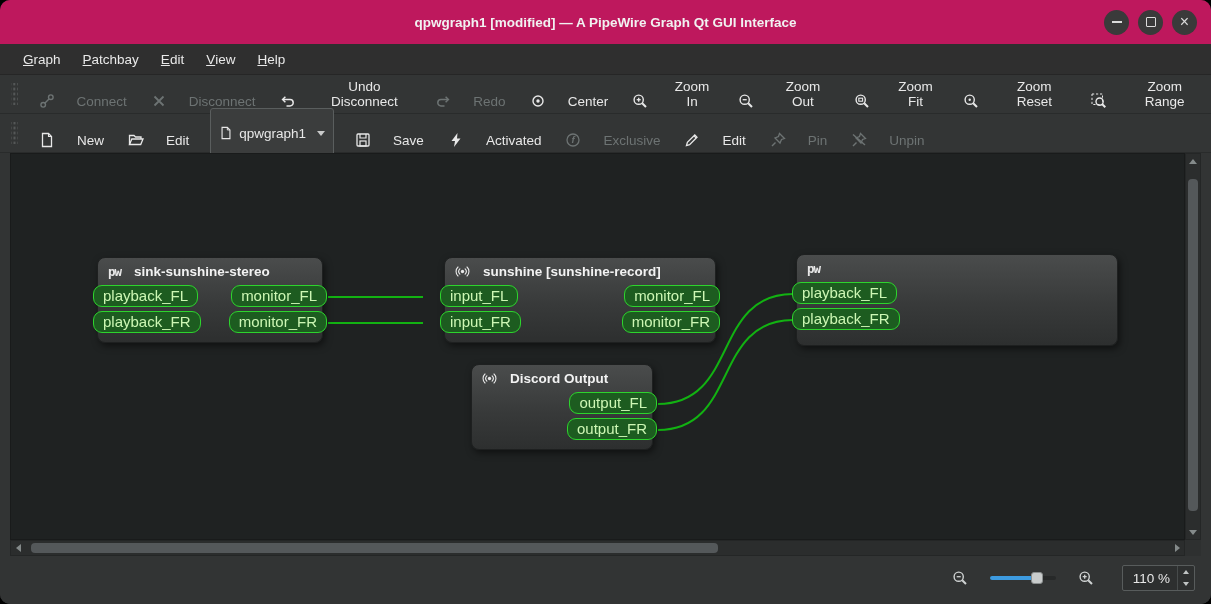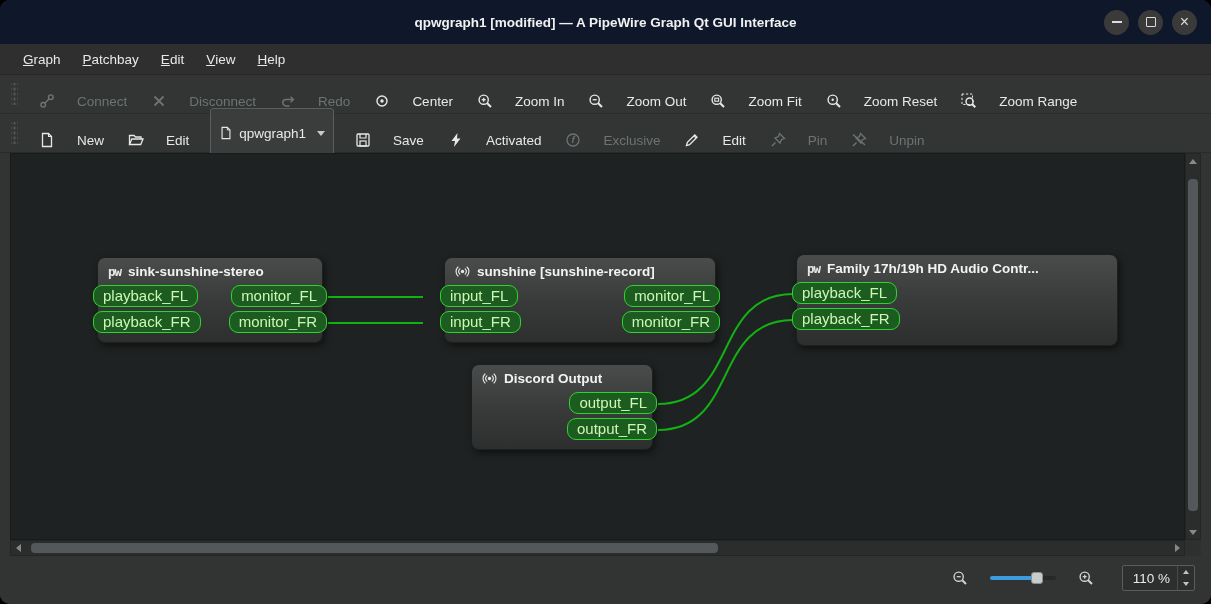--- a/index.html
+++ b/index.html
@@ -1,20 +1,20 @@
 <!DOCTYPE html>
 <html><head>
 <meta charset="utf-8">
 <style>
   html,body{margin:0;padding:0;background:#000;}
   body{width:1211px;height:604px;overflow:hidden;font-family:"Liberation Sans",sans-serif;-webkit-font-smoothing:antialiased;}
   .window{width:1211px;height:604px;border-radius:10px;overflow:hidden;display:flex;flex-direction:column;background:#323434;}
 
   
-  .titlebar{height:44px;background:#0f172a;display:flex;align-items:center;position:relative;flex:none;}
+  .titlebar{height:44px;background:#be185d;display:flex;align-items:center;position:relative;flex:none;}
   .title{position:absolute;left:0;right:0;text-align:center;color:#f1f1f1;font-weight:700;font-size:13.5px;pointer-events:none;}
   .win-controls{margin-left:auto;display:flex;gap:9px;padding-right:14px;z-index:2;}
   .win-btn{width:25px;height:25px;border-radius:50%;background:#3a3a3a;display:flex;align-items:center;justify-content:center;color:#dcdcdc;}
   .g-min{width:10px;height:2px;background:#dcdcdc;}
   .g-max{width:8px;height:8px;border:1.4px solid #dcdcdc;border-radius:1px;}
   .g-close{font-size:16px;line-height:1;margin-top:-1px;}
 
   
   .menubar{height:30px;background:#2f2f2f;display:flex;align-items:stretch;padding-left:12px;border-bottom:1px solid #262626;flex:none;}
   .menu-item{display:flex;align-items:center;padding:0 11px;color:#e9e9e9;font-size:13.5px;cursor:default;}
@@ -28,21 +28,21 @@
   .combo{display:flex;align-items:center;gap:6px;height:26px;padding:11px 8px;border:1px solid #5a5e5e;border-radius:3px;background:#3b3d3d;color:#e8e8e8;font-size:13.5px;margin:0 8px;}
   .combo .arrow{width:0;height:0;border-left:4px solid transparent;border-right:4px solid transparent;border-top:5px solid #c9caca;margin-left:5px;}
 
   
   .canvas-region{flex:1;margin:0 10px;display:grid;grid-template-columns:1fr 16px;grid-template-rows:1fr 16px;min-height:0;}
   .canvas{position:relative;background:#1f2222;overflow:hidden;border:1px solid #191b1b;grid-column:1;grid-row:1;}
   .links{position:absolute;inset:0;width:100%;height:100%;z-index:1;}
   path.link{stroke:#12b212;stroke-width:2;fill:none;}
 
   .node{position:absolute;z-index:2;border-radius:8px;background:linear-gradient(180deg,#4a4c4c,#383a3a 55%,#2d2f2f);border:1px solid #1e2020;box-shadow:2px 3px 7px rgba(0,0,0,.5);box-sizing:border-box;}
-  .node-header{display:flex;align-items:center;gap:7px;padding:6px 10px 6px;color:#f2f2f2;font-weight:700;font-size:13.5px;white-space:nowrap;overflow:hidden;}
+  .node-header{display:flex;align-items:center;gap:13px;padding:6px 10px 6px;color:#f2f2f2;font-weight:700;font-size:13.5px;white-space:nowrap;overflow:hidden;}
   .n-icon.pw{font-weight:700;font-size:12.5px;color:#e8e8e8;font-family:"DejaVu Sans Mono",monospace;letter-spacing:-1px;}
   .port-row{display:flex;justify-content:space-between;margin:0 -5px 4px;}
   .port{font-size:15px;color:#cdf7b4;background:#1d5c20;border:1.5px solid #2dd42d;border-radius:9px;padding:1px 9px 2px;white-space:nowrap;line-height:17px;}
 
   
   .vscroll{grid-column:2;grid-row:1;background:#2b2d2d;display:flex;flex-direction:column;border:1px solid #242626;box-sizing:border-box;}
   .hscroll{grid-column:1;grid-row:2;background:#2b2d2d;display:flex;border:1px solid #242626;box-sizing:border-box;}
   .corner{grid-column:2;grid-row:2;background:#2e3030;}
   .sb-btn{flex:none;width:14px;height:14px;display:flex;align-items:center;justify-content:center;}
   .tri-up{width:0;height:0;border-left:4px solid transparent;border-right:4px solid transparent;border-bottom:5px solid #848a8a;}
@@ -107,20 +107,27 @@
       <span>Connect</span>
     </button>
 
     <button class="tb-btn disabled">
       <svg width="16" height="16" viewBox="0 0 16 16">
           <path d="M3.5 3.5 L12.5 12.5 M12.5 3.5 L3.5 12.5" stroke="currentColor" stroke-width="1.8" fill="none"></path>
         </svg>
       <span>Disconnect</span>
     </button>
 
+    <button class="tb-btn">
+      <svg width="16" height="16" viewBox="0 0 16 16">
+          <path d="M5.4 3.8 L2.6 6.5 L5.4 9.2" fill="none" stroke="currentColor" stroke-width="1.5"></path>
+          <path d="M3 6.5 H10 a3.2 3.2 0 0 1 0 6.4 H6.5" fill="none" stroke="currentColor" stroke-width="1.5"></path>
+        </svg>
+      <span>Undo Disconnect</span>
+    </button>
 
     <button class="tb-btn disabled">
       <svg width="16" height="16" viewBox="0 0 16 16">
           <path d="M10.6 3.8 L13.4 6.5 L10.6 9.2" fill="none" stroke="currentColor" stroke-width="1.5"></path>
           <path d="M13 6.5 H6 a3.2 3.2 0 0 0 0 6.4 H9.5" fill="none" stroke="currentColor" stroke-width="1.5"></path>
         </svg>
       <span>Redo</span>
     </button>
 
     <button class="tb-btn">
@@ -292,21 +299,20 @@
             <span class="port out">monitor_FL</span>
           </div>
           <div class="port-row">
             <span class="port in">input_FR</span>
             <span class="port out">monitor_FR</span>
           </div>
         </div>
         <div class="node" style="left: 785px; top: 100px; width: 322px; min-height: 92px;">
           <div class="node-header">
             <span class="n-icon pw">pw</span>
-            <span class="n-title">Family 17h/19h HD Audio Contr...</span>
           </div>
           <div class="port-row">
             <span class="port in">playback_FL</span>
             <span></span>
           </div>
           <div class="port-row">
             <span class="port in">playback_FR</span>
             <span></span>
           </div>
         </div>

